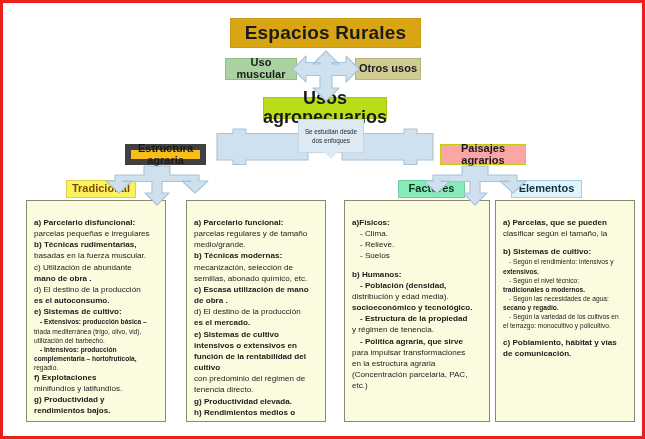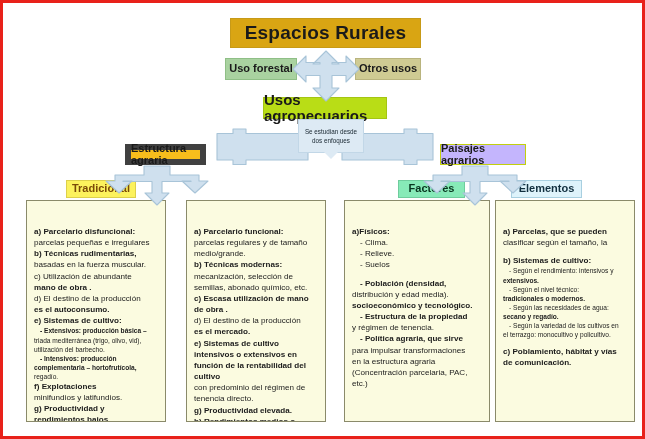--- a/index.html
+++ b/index.html
@@ -16,21 +16,21 @@
     border:3px solid #e8211a;
     background:#ffffff;
     overflow:hidden;
   }
   .box{
     position:absolute;
     box-sizing:border-box;
     display:flex;
     align-items:center;
     justify-content:center;
-    text-align:left;
+    text-align:center;
     font-weight:bold;
     color:#1a1a1a;
     line-height:1.05;
   }
   
   #title-box{
     left:227px;top:15px;width:191px;height:30px;
     background:#d9a513;
     border:1px solid #c79a17;
     font-size:19px;
@@ -42,30 +42,30 @@
     font-size:11px;
   }
   #otros-usos{
     left:352px;top:55px;width:66px;height:22px;
     background:#cfcb93;border:1px solid #b9b47e;
     font-size:11px;
   }
   #usos-agro{
     left:260px;top:94px;width:124px;height:22px;
     background:#b9dd16;border:1px solid #a4c513;
-    font-size:15px;
+    font-size:18px;
   }
   #estructura{
     left:122px;top:141px;width:81px;height:21px;
     background:#f7bd1c;border:6px solid #404040;
     font-size:11px;
   }
   #paisajes{
     left:437px;top:141px;width:86px;height:21px;
-    background:#c4b5fd;border:1px solid #c2d00d;
+    background:#fca5a5;border:1px solid #c2d00d;
     font-size:11px;
   }
   #tradicional{
     left:63px;top:177px;width:70px;height:18px;
     background:#fcf25d;border:1px solid #ddd04b;
     font-size:11px;color:#7a4a08;
   }
   #moderna{
     left:185px;top:177px;width:71px;height:18px;
     background:#f0757f;border:1px solid #d3646d;
@@ -103,21 +103,21 @@
     border-right:7px solid transparent;
     border-top:7px solid #ddeaf4;
   }
   
   .panel{
     position:absolute;
     box-sizing:border-box;
     background:#fbfbe0;
     border:1px solid #8a8a6a;
     overflow:hidden;
-    padding:25px 7px 4px 7px;
+    padding:16px 7px 4px 7px;
     font-size:8.1px;
     line-height:1.38;
     color:#1b1b1b;
     text-align:left;
   }
   #panel-trad{left:23px;top:197px;width:140px;height:222px;}
   #panel-mod {left:183px;top:197px;width:140px;height:222px;}
   #panel-fac {left:341px;top:197px;width:146px;height:222px;}
   #panel-ele {left:492px;top:197px;width:140px;height:222px;}
   .panel p{margin:0;}
@@ -177,21 +177,21 @@
         L514 172 L514 178 L523 178 L510 190 L497 178 L506 178
         L506 178.5 L477 178.5
         L477 190 L484 190 L472 202 L460 190 L467 190 L467 178.5
         L438 178.5 L438 178 L447 178 L434 190 L421 178 L430 178
         L430 172 L459 172 L459 163 Z"></path>
     </g>
   </svg>
 
   <div class="box" id="title-box">Espacios Rurales</div>
 
-  <div class="box" id="uso-forestal">Uso forestal</div>
+  <div class="box" id="uso-forestal">Uso muscular</div>
   <div class="box" id="otros-usos">Otros usos</div>
   <div class="box" id="usos-agro">Usos agropecuarios</div>
 
   <div id="note">Se estudian desde dos enfoques</div>
 
   <div class="box" id="estructura">Estructura agraria</div>
   <div class="box" id="paisajes">Paisajes agrarios</div>
 
   <div class="box" id="tradicional">Tradicional</div>
   <div class="box" id="factores">Factores</div>
@@ -240,20 +240,21 @@
     <p><b>h) Rendimientos medios o</b></p>
     <p><b>altos.</b></p>
   </div>
 
   <div class="panel" id="panel-fac">
     <p><b>a)Físicos:</b></p>
     <p class="ind">- Clima.</p>
     <p class="ind">- Relieve.</p>
     <p class="ind">- Suelos</p>
     <div class="gap"></div>
+    <p><b>b) Humanos:</b></p>
     <p class="ind"><b>- Población (densidad,</b></p>
     <p>distribución y edad media).</p>
     <p><b>socioeconómico y tecnológico.</b></p>
     <p class="ind"><b>- Estructura de la propiedad</b></p>
     <p>y régimen de tenencia.</p>
     <p class="ind"><b>- Política agraria, que sirve</b></p>
     <p>para impulsar transformaciones</p>
     <p>en la estructura agraria</p>
     <p>(Concentración parcelaria, PAC,</p>
     <p>etc.)</p>

